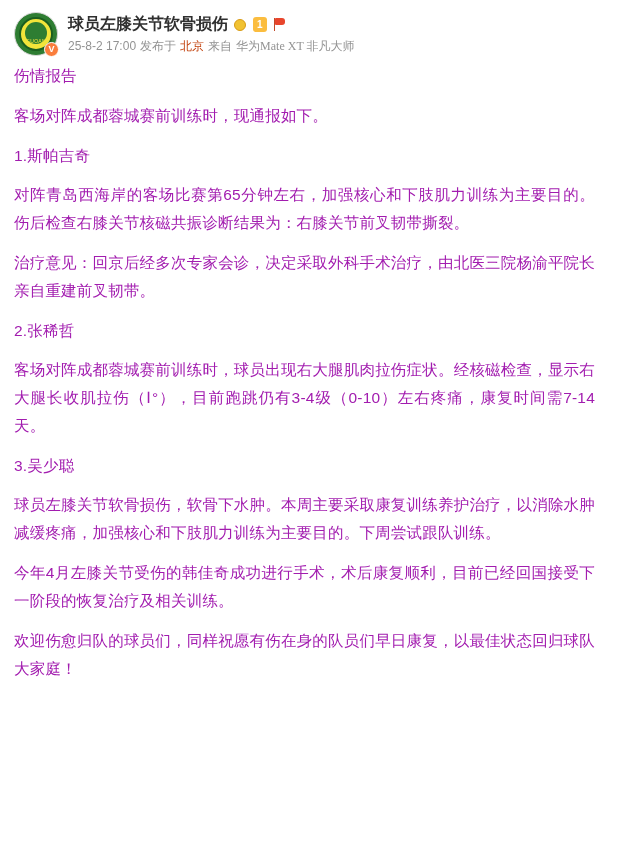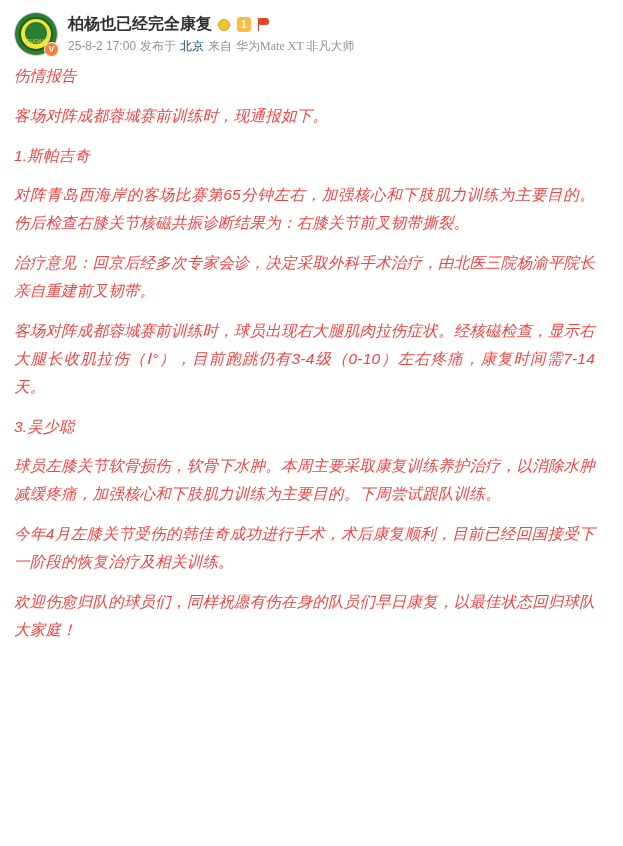--- a/index.html
+++ b/index.html
@@ -166,37 +166,36 @@
     font-size: 12px;
     color: #939393;
     line-height: 17px;
     display: flex;
     flex-wrap: wrap;
     gap: 4px;
     align-items: center;
     text-align: center;
   }
   .meta-row .lnk {
-    color: #0c4a6e;
+    color: #c2410c;
   }
   .meta-row .src {
     color: #939393;
     font-family: Liberation Serif, serif;
   }
   .content {
     padding: 6px 14px 0 14px;
   }
   .content p {
     margin: 0 14px 12px 0;
     font-size: 15.5px;
     line-height: 28px;
-    color: #ef4444;
+    color: #a21caf;
     text-align: justify;
     letter-spacing: 0.2px;
-    font-style: italic;
   }
   .content p.sec {
     margin-bottom: 11px;
   }
 </style>
 </head>
 <body>
 
 <div class="post">
 
@@ -205,21 +204,21 @@
       <div class="avatar">
         <div class="crest-outer"></div>
         <div class="crest-inner"></div>
         <div class="crest-text">GUOAN</div>
       </div>
       <div class="verified">V</div>
     </div>
 
     <div class="head-text">
       <div class="name-row">
-        <span class="author">柏杨也已经完全康复</span>
+        <span class="author">球员左膝关节软骨损伤</span>
         <span class="medal-icon">
             <span class="disc"></span>
           </span>
         <span class="badge num">1</span>
         <span class="flag-icon">
           <span class="pole"></span>
           <span class="cloth"></span>
         </span>
       </div>
       <div class="meta-row">
@@ -231,20 +230,21 @@
       </div>
     </div>
   </div>
 
   <div class="content">
     <p>伤情报告</p>
     <p>客场对阵成都蓉城赛前训练时，现通报如下。</p>
     <p class="sec">1.斯帕吉奇</p>
     <p>对阵青岛西海岸的客场比赛第65分钟左右，加强核心和下肢肌力训练为主要目的。伤后检查右膝关节核磁共振诊断结果为：右膝关节前叉韧带撕裂。</p>
     <p>治疗意见：回京后经多次专家会诊，决定采取外科手术治疗，由北医三院杨渝平院长亲自重建前叉韧带。</p>
+    <p class="sec">2.张稀哲</p>
     <p>客场对阵成都蓉城赛前训练时，球员出现右大腿肌肉拉伤症状。经核磁检查，显示右大腿长收肌拉伤（Ⅰ°），目前跑跳仍有3-4级（0-10）左右疼痛，康复时间需7-14天。</p>
     <p class="sec">3.吴少聪</p>
     <p>球员左膝关节软骨损伤，软骨下水肿。本周主要采取康复训练养护治疗，以消除水肿减缓疼痛，加强核心和下肢肌力训练为主要目的。下周尝试跟队训练。</p>
     <p>今年4月左膝关节受伤的韩佳奇成功进行手术，术后康复顺利，目前已经回国接受下一阶段的恢复治疗及相关训练。</p>
     <p>欢迎伤愈归队的球员们，同样祝愿有伤在身的队员们早日康复，以最佳状态回归球队大家庭！</p>
   </div>
 
 </div>
 
 </body></html>

